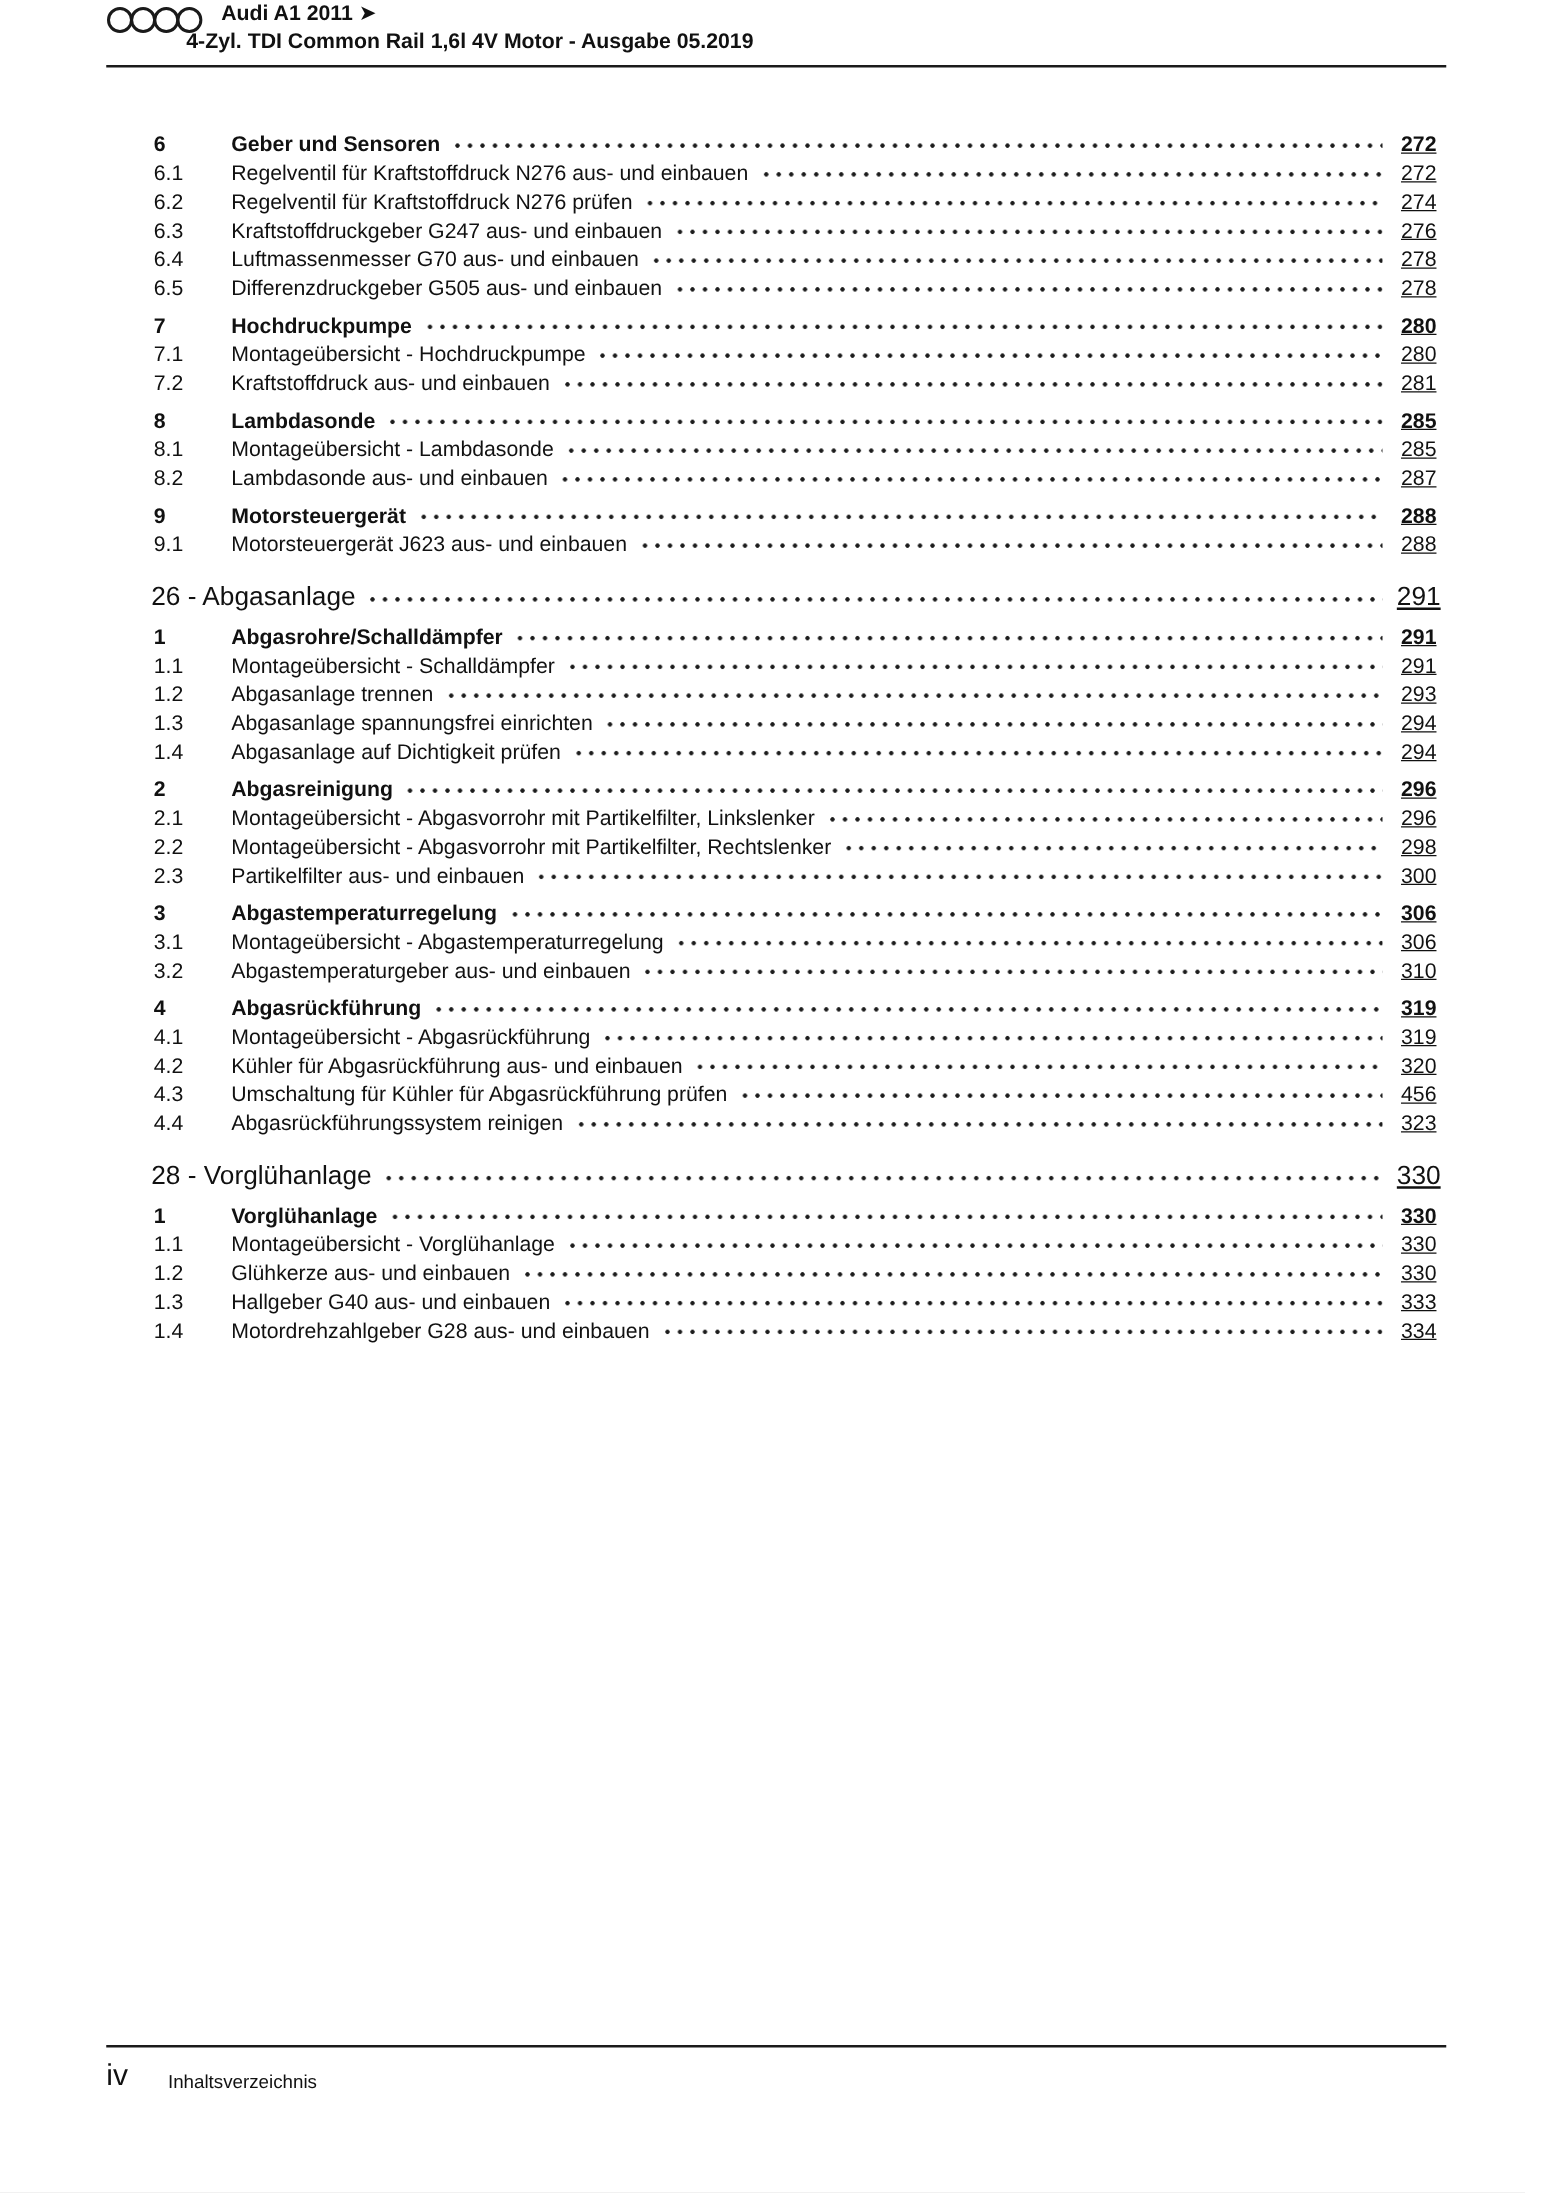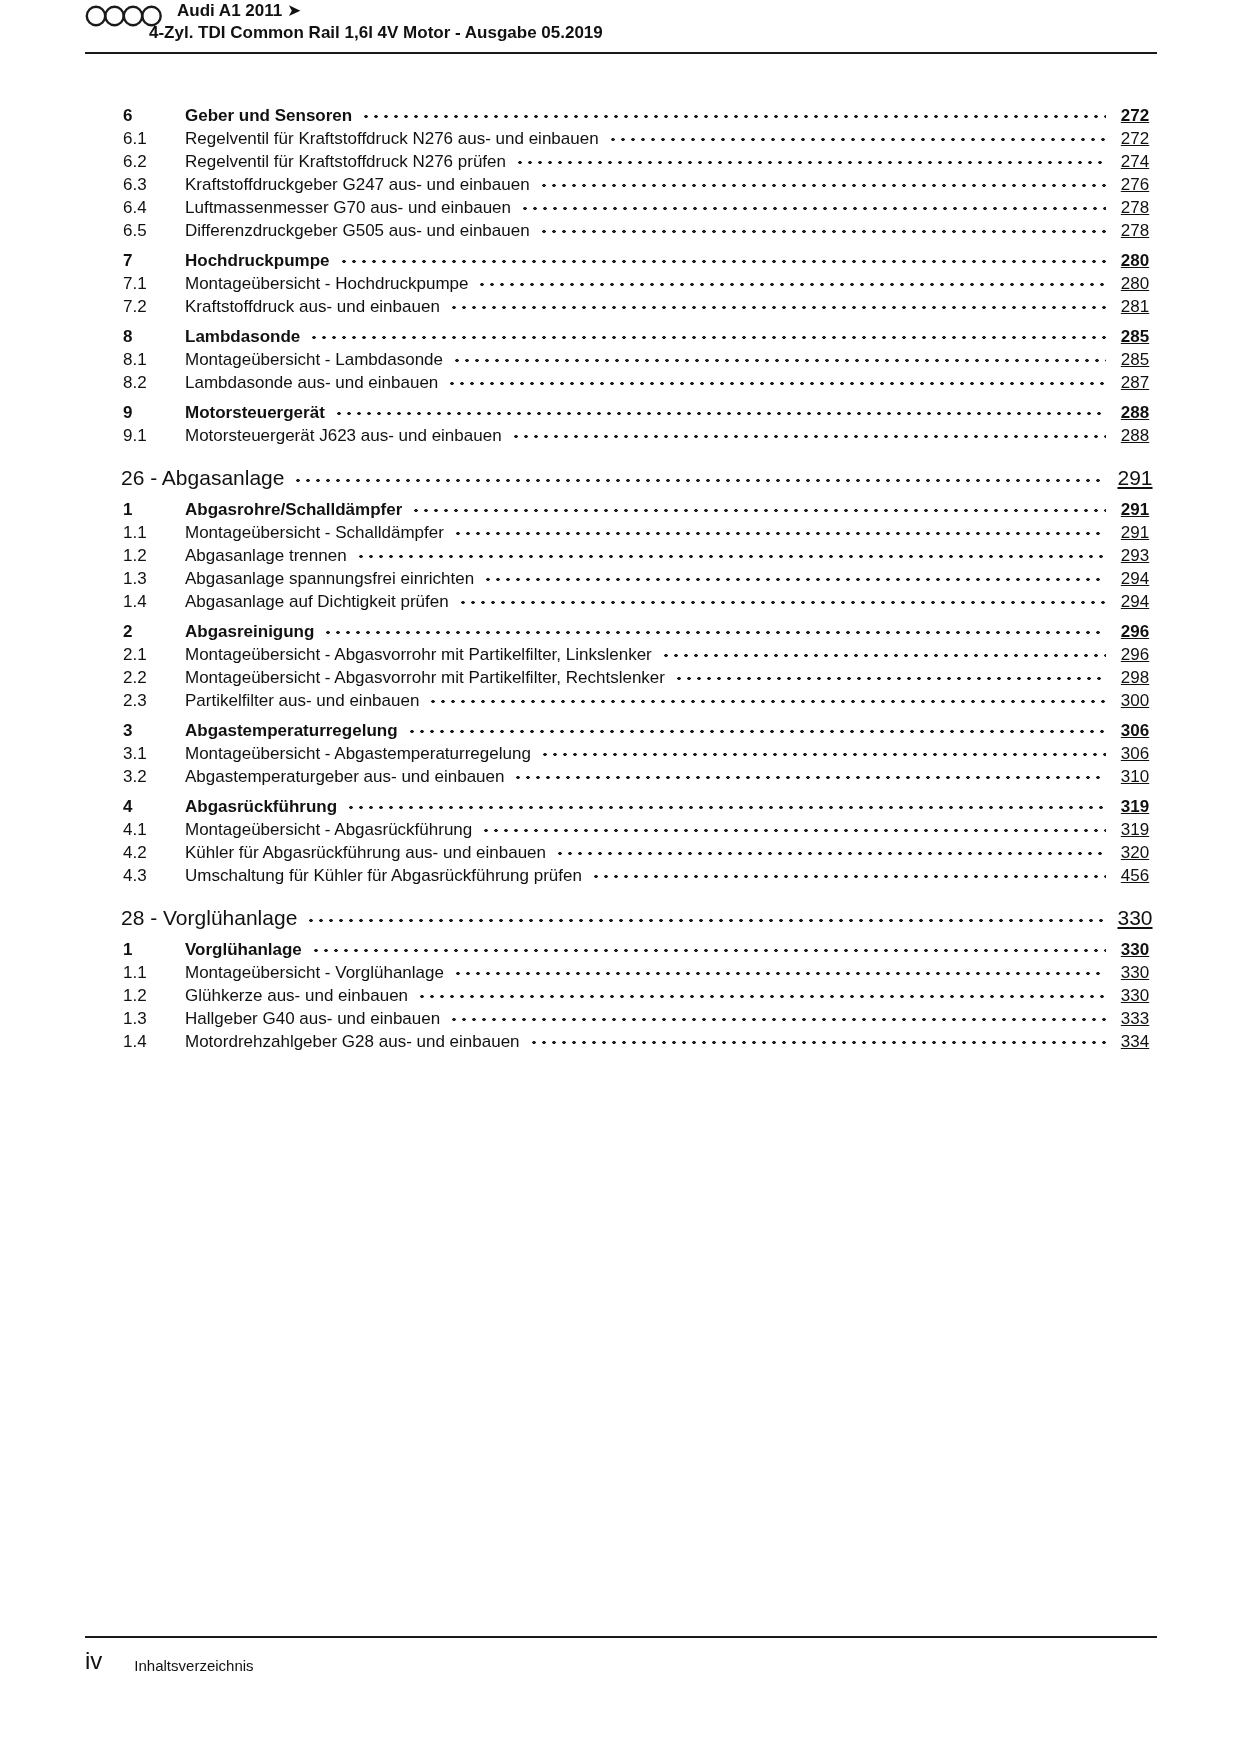--- a/index.html
+++ b/index.html
@@ -257,20 +257,26 @@
           <span class="title">Kühler für Abgasrückführung aus- und einbauen</span>
           <span class="leader"></span>
           <span class="page-num">320</span>
         </div>
         <div class="row section">
           <span class="num">4.3</span>
           <span class="title">Umschaltung für Kühler für Abgasrückführung prüfen</span>
           <span class="leader"></span>
           <span class="page-num">456</span>
         </div>
+        <div class="row section">
+          <span class="num">4.4</span>
+          <span class="title">Abgasrückführungssystem reinigen</span>
+          <span class="leader"></span>
+          <span class="page-num">323</span>
+        </div>
         <div class="row part">
           <span class="ptitle">28 - Vorglühanlage</span>
           <span class="leader"></span>
           <span class="page-num">330</span>
         </div>
         <div class="row chapter">
           <span class="num">1</span>
           <span class="title">Vorglühanlage</span>
           <span class="leader"></span>
           <span class="page-num">330</span>

